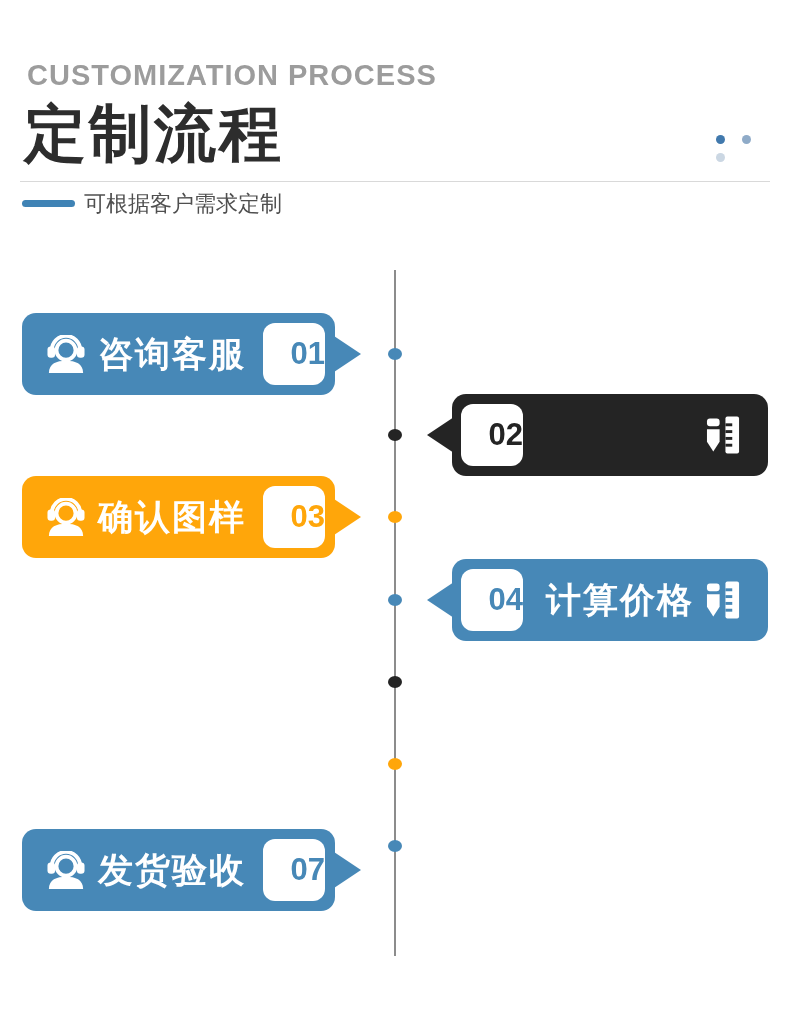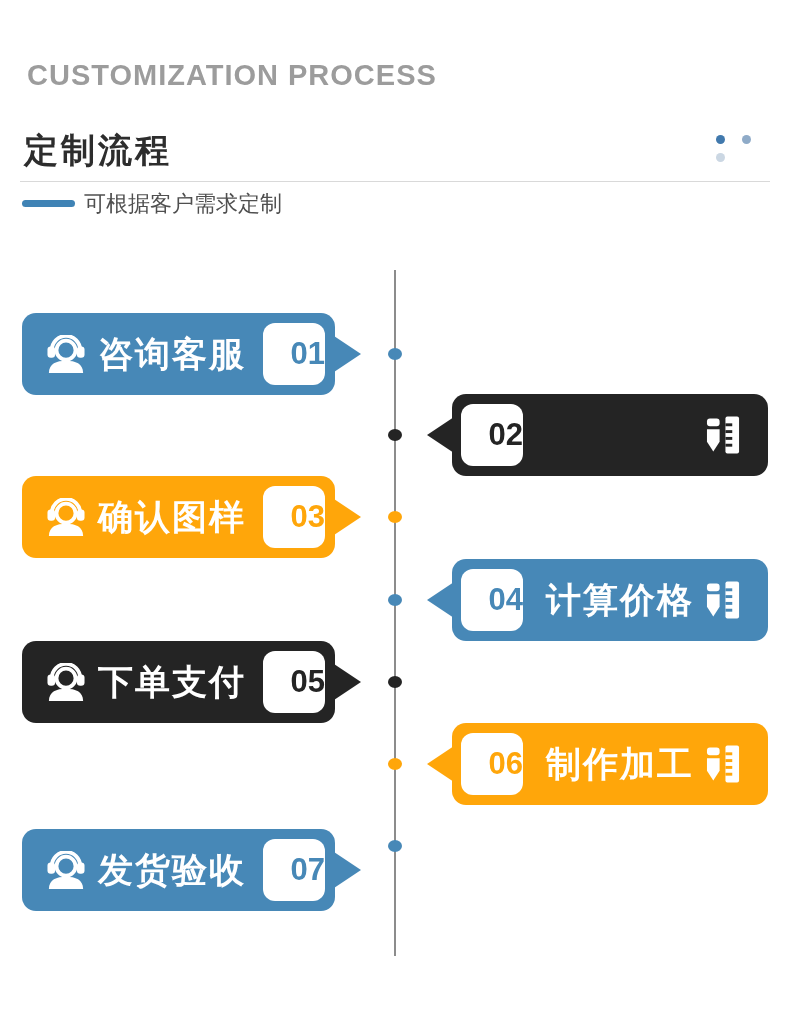--- a/index.html
+++ b/index.html
@@ -10,22 +10,22 @@
     font-family:"Liberation Sans","DejaVu Sans",sans-serif;
   }
 
   
   .title-en {
     position:absolute; left:27px; top:58px;
     font-size:29px; line-height:34px; letter-spacing:1px;
     color:#9c9c9c; font-weight:700; white-space:nowrap;
   }
   .title-zh {
-    position:absolute; left:24px; top:122px;
-    font-size:34px; line-height:56px; letter-spacing:3px;
+    position:absolute; left:24px; top:106px;
+    font-size:62px; line-height:56px; letter-spacing:3px;
     color:#2d2d2d; font-weight:900; white-space:nowrap;
   }
   .deco-dots { position:absolute; left:716px; top:135px; height:10px; }
   .deco-dot {
     display:inline-block; width:9px; height:9px; border-radius:50%;
     margin-right:13px; background:var(--c,#4179ad); vertical-align:top;
   }
   .hairline { position:absolute; left:20px; right:20px; top:181px; height:1px; background:#d9d9d9; }
   .sub-dash {
     position:absolute; left:22px; top:200px; width:53px; height:7px;
@@ -150,51 +150,21 @@
           <path d="M1 14 h13 v13 l-6.5 10 l-6.5 -10 z" fill="#fff"></path>
           <rect x="20" y="1" width="14" height="38" rx="2" fill="#fff"></rect>
           <rect x="20" y="8" width="7" height="3" fill="currentColor"></rect>
           <rect x="20" y="15" width="7" height="3" fill="currentColor"></rect>
           <rect x="20" y="22" width="7" height="3" fill="currentColor"></rect>
           <rect x="20" y="29" width="7" height="3" fill="currentColor"></rect>
         </svg>
     </span>
   </div>
 
-  <div class="step left" style="top: 641px; --c: #242424;">
-    <span class="icon">
-      <svg viewBox="0 0 44 40">
-          <circle cx="22" cy="16" r="10" fill="none" stroke="#fff" stroke-width="4"></circle>
-          <path d="M7 16 a15 15 0 0 1 30 0" fill="none" stroke="#fff" stroke-width="4"></path>
-          <rect x="2.5" y="12" width="8" height="12" rx="3.5" fill="#fff"></rect>
-          <rect x="33.5" y="12" width="8" height="12" rx="3.5" fill="#fff"></rect>
-          <path d="M4 40 C4 30 12 27 22 27 C32 27 40 30 40 40 Z" fill="#fff"></path>
-        </svg>
-    </span>
-    <span class="label">下单支付</span>
-    <span class="num">05</span>
-    <span class="arrow arrow-right"></span>
-  </div>
 
-  <div class="step right" style="top: 723px; --c: #ffa60a;">
-    <span class="arrow arrow-left"></span>
-    <span class="num">06</span>
-    <span class="label">制作加工</span>
-    <span class="icon">
-      <svg viewBox="0 0 36 40">
-          <rect x="1" y="3" width="13" height="8" rx="3" fill="#fff"></rect>
-          <path d="M1 14 h13 v13 l-6.5 10 l-6.5 -10 z" fill="#fff"></path>
-          <rect x="20" y="1" width="14" height="38" rx="2" fill="#fff"></rect>
-          <rect x="20" y="8" width="7" height="3" fill="currentColor"></rect>
-          <rect x="20" y="15" width="7" height="3" fill="currentColor"></rect>
-          <rect x="20" y="22" width="7" height="3" fill="currentColor"></rect>
-          <rect x="20" y="29" width="7" height="3" fill="currentColor"></rect>
-        </svg>
-    </span>
-  </div>
 
   <div class="step left" style="top: 805px; margin-top: 24px; --c: #4788b7;">
     <span class="icon">
       <svg viewBox="0 0 44 40">
           <circle cx="22" cy="16" r="10" fill="none" stroke="#fff" stroke-width="4"></circle>
           <path d="M7 16 a15 15 0 0 1 30 0" fill="none" stroke="#fff" stroke-width="4"></path>
           <rect x="2.5" y="12" width="8" height="12" rx="3.5" fill="#fff"></rect>
           <rect x="33.5" y="12" width="8" height="12" rx="3.5" fill="#fff"></rect>
           <path d="M4 40 C4 30 12 27 22 27 C32 27 40 30 40 40 Z" fill="#fff"></path>
         </svg>

